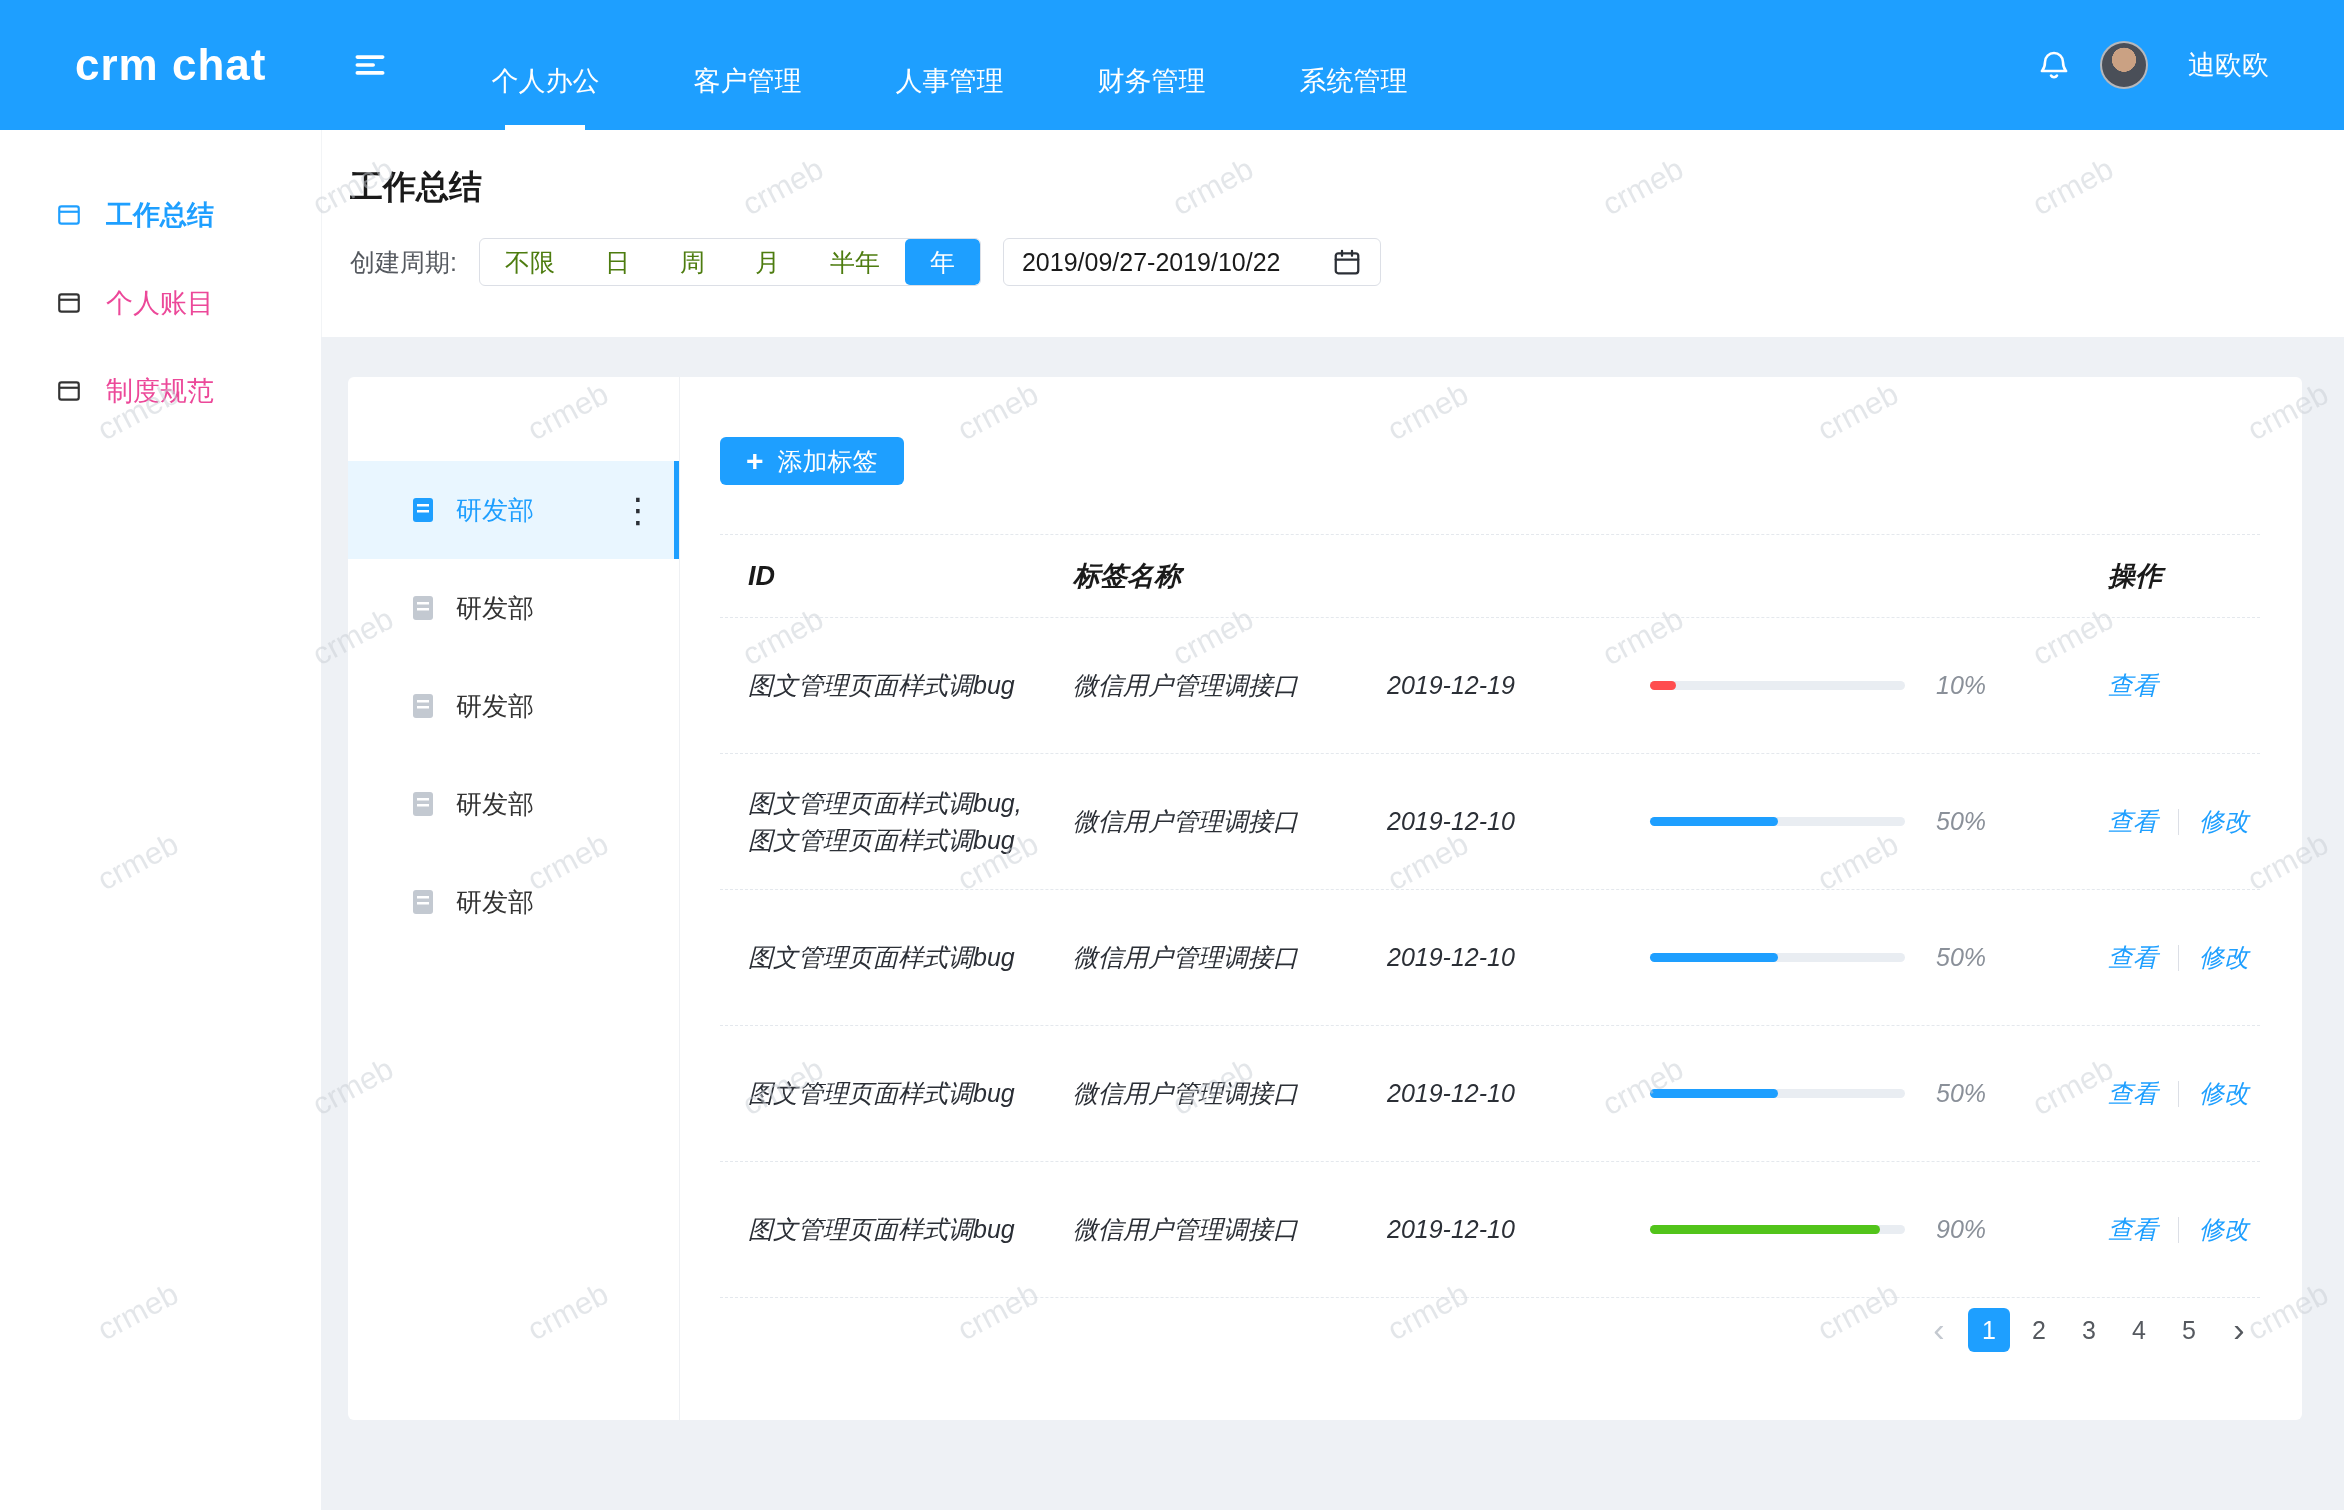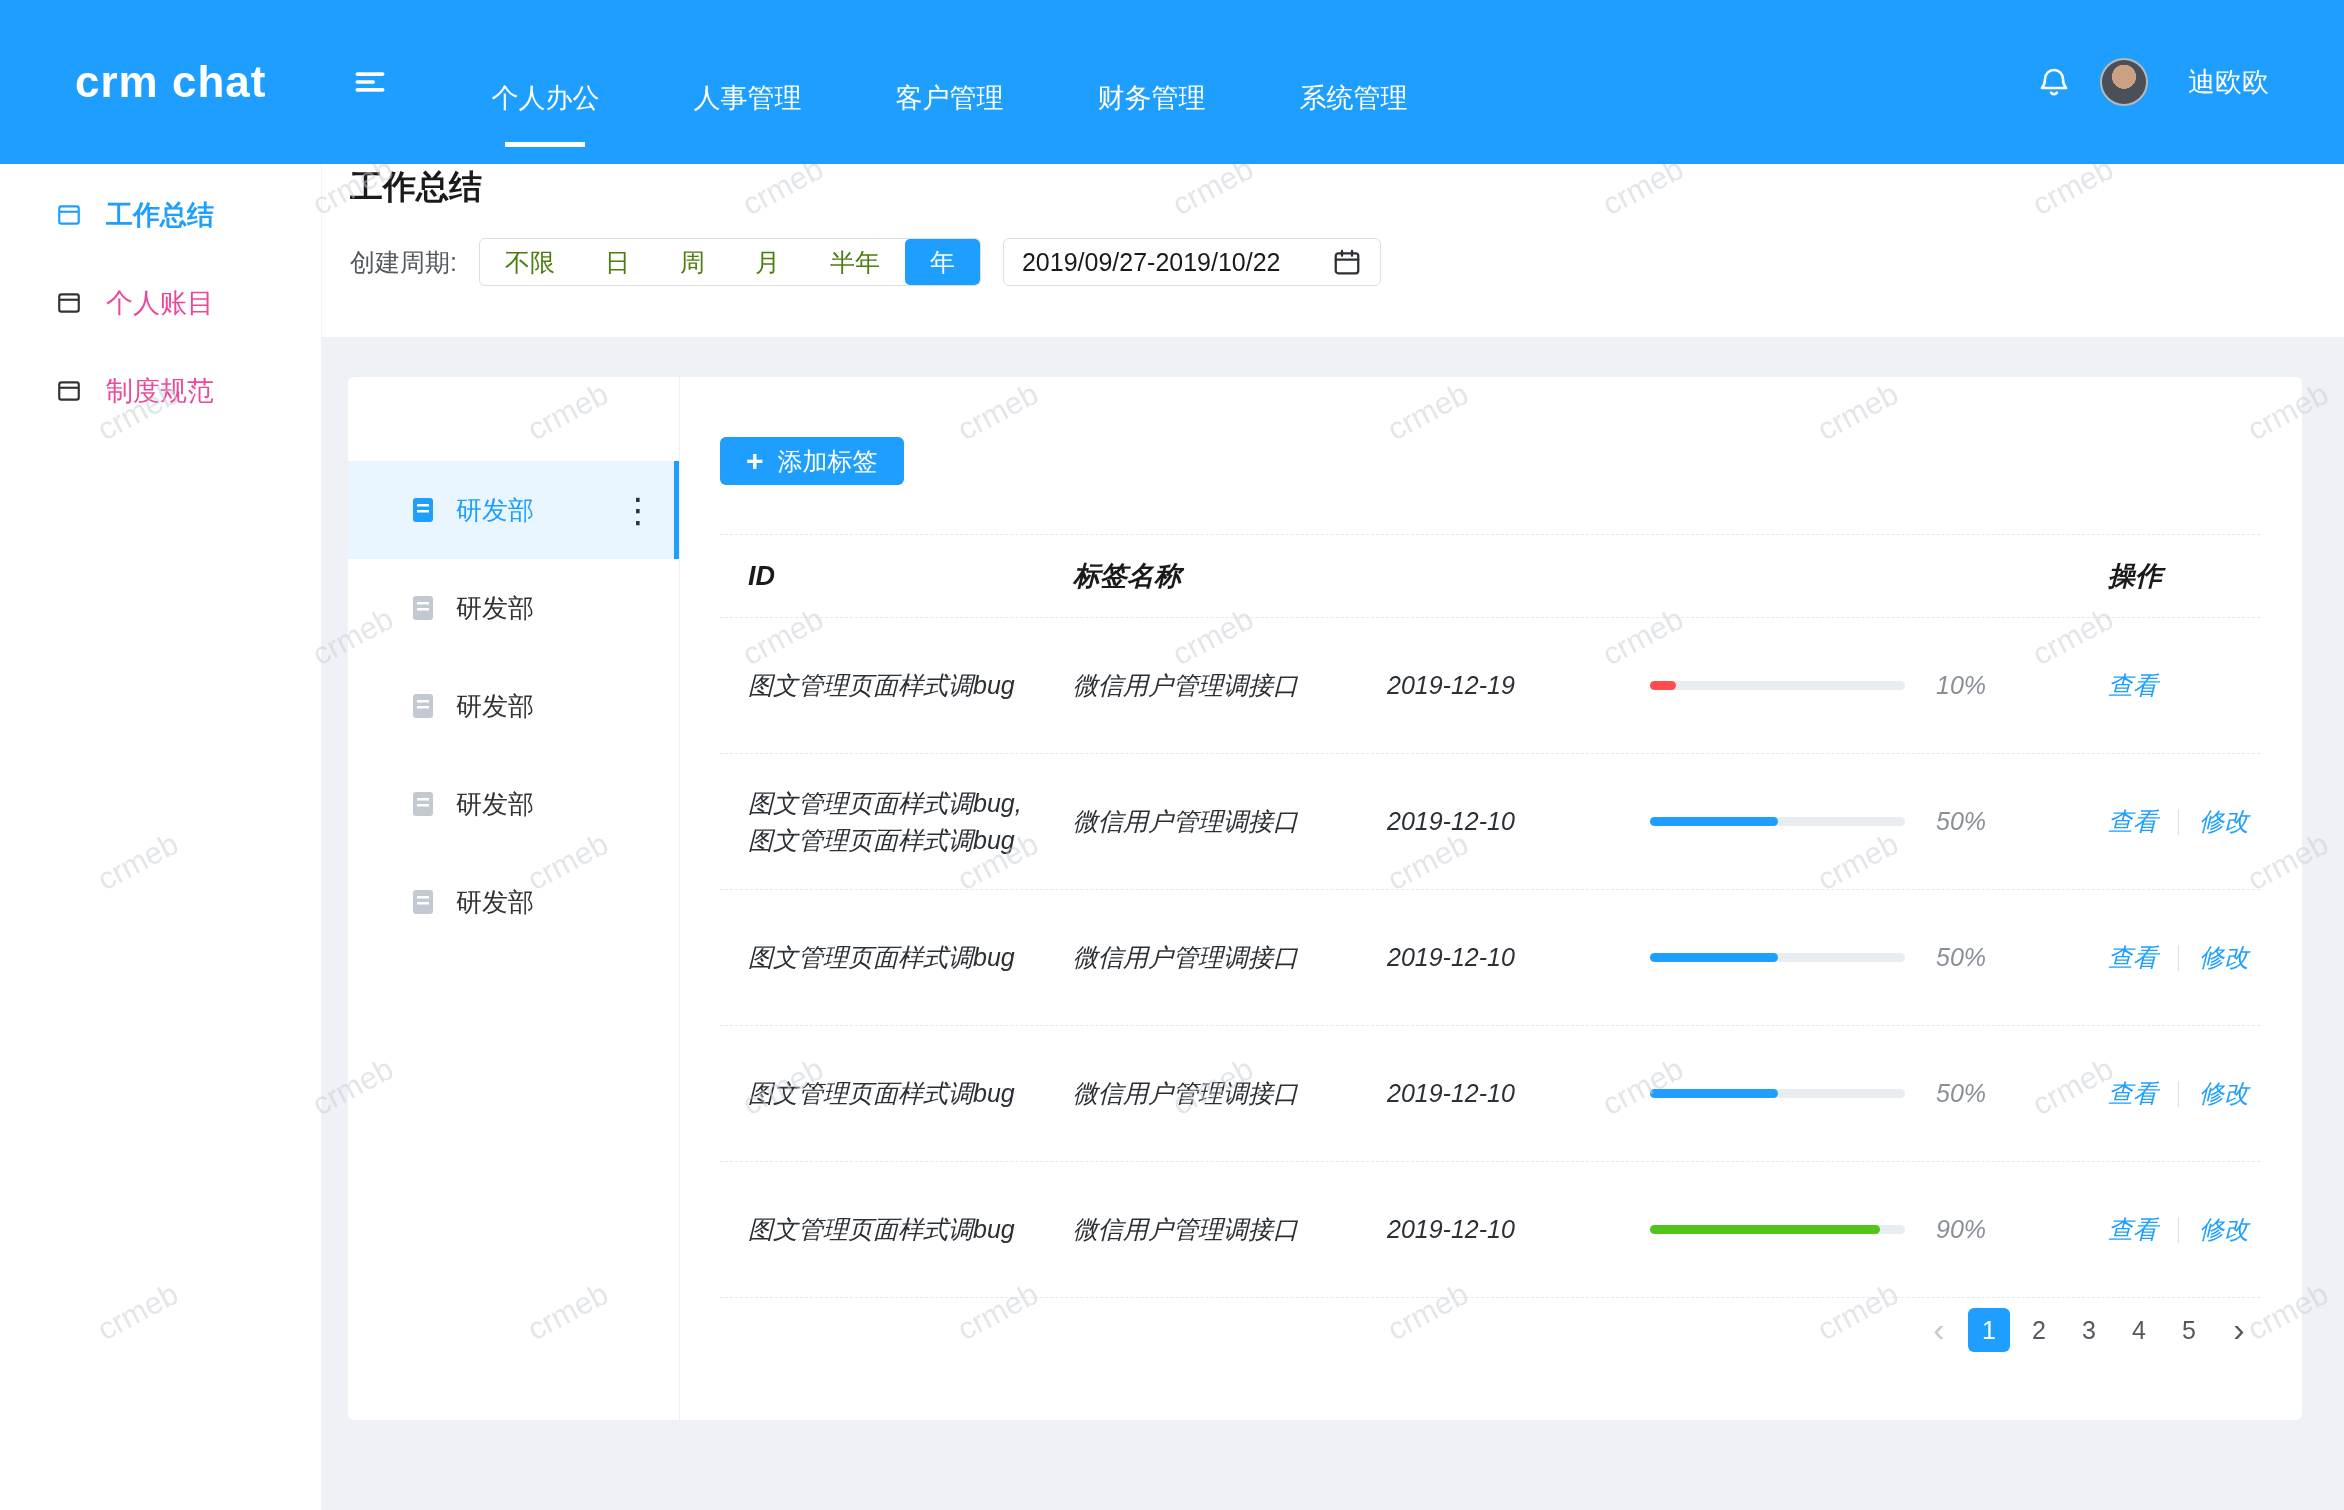--- a/index.html
+++ b/index.html
@@ -3,21 +3,21 @@
 <meta charset="utf-8">
 <style>
   * { box-sizing: border-box; margin: 0; padding: 0; }
   html,body { width:2344px; height:1510px; }
   body {
     font-family:"Liberation Sans","DejaVu Sans",sans-serif;
     background:#eef1f5; color:#333; position:relative; overflow:hidden;
   }
 
   
-  .header { position:absolute; top:0; left:0; right:0; height:164px;
+  .header { position:absolute; top:0; left:0; right:0; height:130px;
     background:#1e9fff; display:flex; align-items:center; z-index:10; }
   .logo { color:#fff; font-size:44px; font-weight:bold; margin-left:75px; letter-spacing:1px; white-space:nowrap; }
   .menu-toggle { margin-left:85px; display:flex; align-items:center; cursor:pointer; }
   .nav { display:flex; margin-left:55px; height:129px; }
   .nav-item { position:relative; padding:16px 47px; line-height:129px; font-size:27px; color:#fff; cursor:pointer; white-space:nowrap; }
   .nav-item.active::after { content:""; position:absolute; left:50%; transform:translateX(-50%);
     bottom:0; width:80px; height:5px; background:#fff; }
   .header-right { margin-left:auto; margin-right:75px; display:flex; align-items:center; gap:28px; }
   .bell { display:flex; cursor:pointer; }
   .avatar { width:48px; height:48px; border-radius:50%; cursor:pointer;
@@ -104,22 +104,22 @@
   <div class="logo">crm chat</div>
   <div class="menu-toggle">
     <svg width="38" height="38" viewBox="0 0 24 24" fill="none" stroke="#fff" stroke-width="2.3" stroke-linecap="round">
       <line x1="4" y1="7" x2="20" y2="7"></line>
         <line x1="4" y1="12" x2="14" y2="12"></line>
         <line x1="4" y1="17" x2="20" y2="17"></line>
     </svg>
   </div>
   <nav class="nav">
     <div class="nav-item active">个人办公</div>
+    <div class="nav-item">客户管理</div>
     <div class="nav-item">人事管理</div>
-    <div class="nav-item">客户管理</div>
     <div class="nav-item">财务管理</div>
     <div class="nav-item">系统管理</div>
   </nav>
   <div class="header-right">
     <div class="bell">
       <svg width="36" height="36" viewBox="0 0 24 24" fill="none" stroke="#fff" stroke-width="1.7" stroke-linecap="round" stroke-linejoin="round">
         <path d="M6 10a6 6 0 1 1 12 0c0 4 1.6 5.4 2.1 6H3.9C4.4 15.4 6 14 6 10z"></path>
         <path d="M10 19a2.3 2.3 0 0 0 4 0"></path>
       </svg>
     </div>

